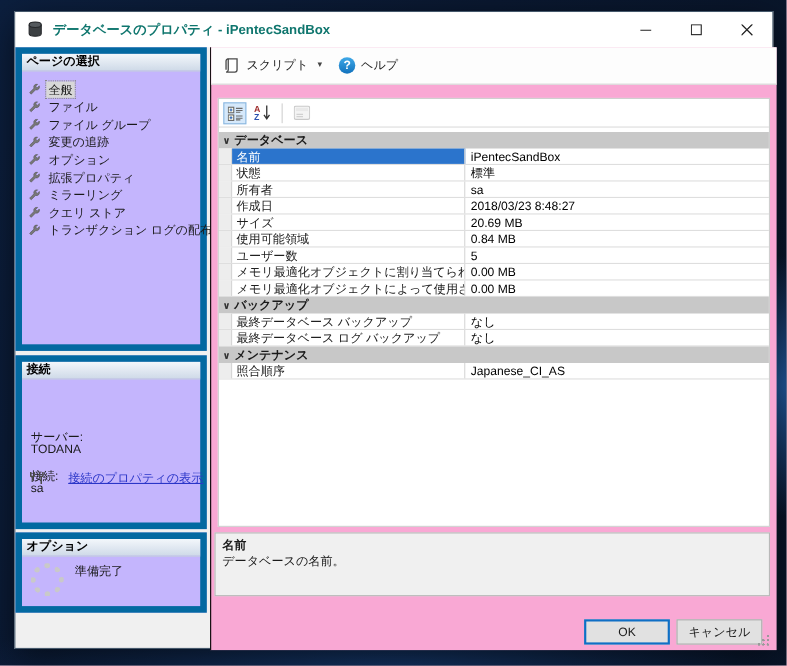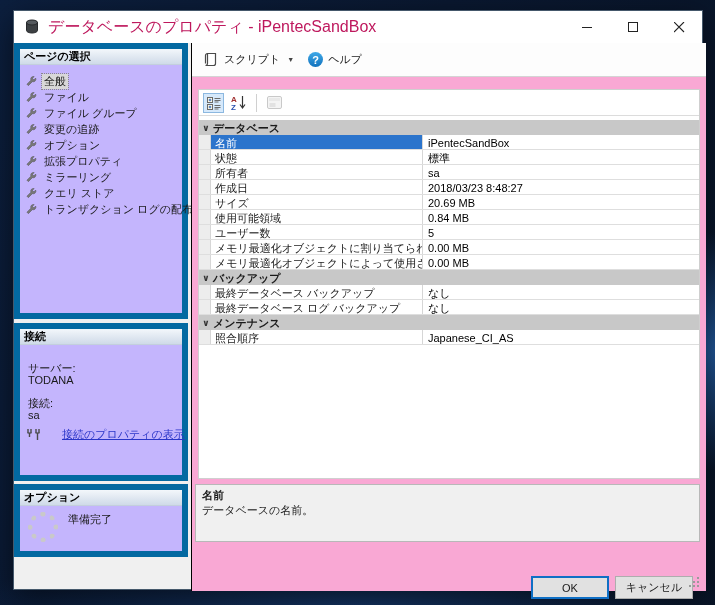--- a/index.html
+++ b/index.html
@@ -13,39 +13,39 @@
       linear-gradient(115deg, #0c1f3e 0%, #0a1830 45%, #081325 100%);
   }
   .dialog {
     position:absolute; left:13px; top:10px; width:690px; height:580px;
     background:#f0f0f0; border:1px solid #45586b;
     box-shadow:0 10px 30px rgba(0,0,0,.55);
   }
   
   .titlebar { position:absolute; left:0; top:0; width:100%; height:32px; background:#fff; display:flex; align-items:center; }
   .title-icon { margin-left:10px; width:16px; height:16px; }
-  .title-text { margin-left:8px; font-size:16px; color:#be185d; white-space:nowrap; }
+  .title-text { margin-left:8px; font-size:12px; color:#0f766e; white-space:nowrap;font-weight:bold; }
   .win-controls { position:absolute; right:0; top:0; height:32px; display:flex; }
   .win-btn { width:46px; height:32px; display:flex; align-items:center; justify-content:center; cursor:default; }
   .win-btn svg { display:block; }
   
   .panelbox { position:absolute; left:0; width:174px; background:#c4b5fd; border:6px solid #0369a1; }
   .panel-head {
     height:16px; line-height:15px; padding-left:4px; font-weight:bold; color:#000;
     background:linear-gradient(#f3f7fb, #cfdae8); border-bottom:1px solid #c3cfdd;
   }
   .box-pages    { top:32px;  height:276px; }
   .box-conn     { top:312px; height:158px; }
   .box-progress { top:473px; height:73px;  }
   .page-list { position:absolute; left:0; top:24px; width:100%; }
   .page-item { height:16px; display:flex; align-items:center; cursor:pointer; }
   .page-item .wrench { width:11px; height:11px; margin-left:6px; margin-right:5px; flex:0 0 auto; }
   .page-item .lbl { white-space:nowrap; padding:0 2px; }
   .page-item.sel .lbl { background:#d8d8d8; outline:1px dotted #8a8a8a; }
-  .conn-line { position:absolute; left:8px; white-space:nowrap; }
+  .conn-line { position:absolute; left:8px; white-space:nowrap;margin-top:29px; }
   .conn-link-row { position:absolute; left:6px; display:flex; align-items:center; gap:20px; }
   .conn-link { color:#2a35c8; text-decoration:underline; cursor:pointer; white-space:nowrap; }
   .spinner {
     position:absolute; left:8px; top:22px; width:30px; height:30px;
     border:5px dotted #c9c9c9; border-radius:50%;
   }
   .progress-text { position:absolute; left:48px; top:22px; }
   
   .rightpanel { position:absolute; left:177px; top:32px; width:515px; height:548px; background:#f9a8d4; border-left:1px solid #000000; }
   .top-toolbar {
@@ -69,21 +69,21 @@
   .grow.prop .indent { width:12px; background:#ededed; border-right:1px solid #d6d6d6; flex:0 0 auto; }
   .grow.prop { border-bottom:1px solid #dedede; }
   .grow.prop .pname { width:212px; flex:0 0 auto; padding:1px 0 0 4px; border-right:1px solid #d6d6d6; white-space:nowrap; overflow:hidden; color:#202020; }
   .grow.prop .pval  { flex:1 1 auto; padding:1px 0 0 5px; white-space:nowrap; overflow:hidden; color:#000; }
   .grow.prop.sel .pname { background:#2b74cc; color:#fff; }
   
   .descbox { position:absolute; left:3px; top:441px; width:505px; height:58px; background:#f0f0f0; border:1px solid #b8b8b8; padding:3px 6px; }
   .desc-title { font-weight:bold; }
   .btn {
     position:absolute; top:520px; height:23px; width:78px; background:#e1e1e1;
-    border:1px solid #adadad; display:flex; align-items:center; justify-content:center; cursor:pointer;margin-top:13px;
+    border:1px solid #adadad; display:flex; align-items:center; justify-content:center; cursor:pointer;
   }
   .btn.ok { left:339px; border:2px solid #0f6fc5; }
   .btn.cancel { left:423px; }
   .resize-grip { position:absolute; right:2px; bottom:2px; width:11px; height:11px;
     background:
       radial-gradient(circle 1.2px at 9px 2px,  #9a9a9a 95%, transparent) ,
       radial-gradient(circle 1.2px at 9px 6px,  #9a9a9a 95%, transparent) ,
       radial-gradient(circle 1.2px at 9px 10px, #9a9a9a 95%, transparent) ,
       radial-gradient(circle 1.2px at 5px 6px,  #9a9a9a 95%, transparent) ,
       radial-gradient(circle 1.2px at 5px 10px, #9a9a9a 95%, transparent) ,

